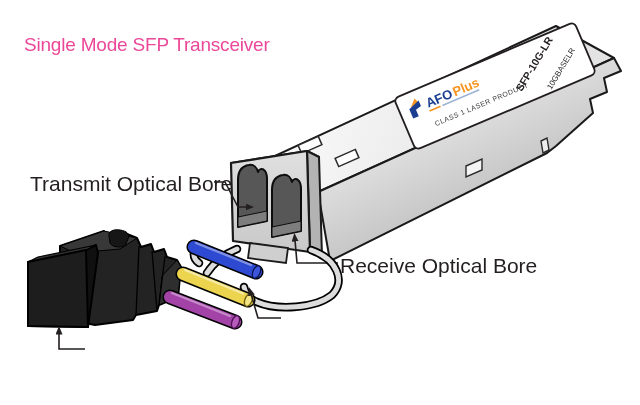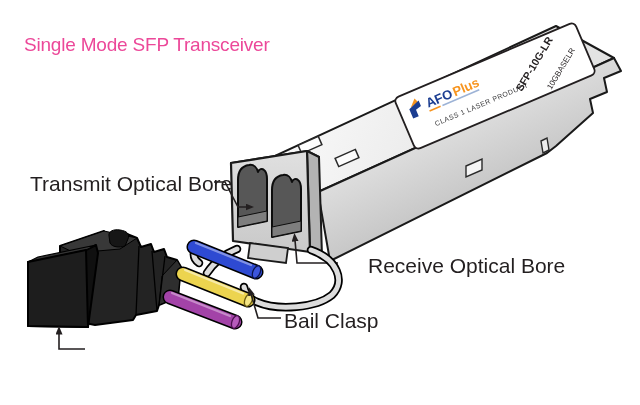--- a/index.html
+++ b/index.html
@@ -10,21 +10,21 @@
   .stage svg{position:absolute;left:0;top:0;}
   .title{
     position:absolute;left:24px;top:34px;
     font-size:19px;font-weight:400;color:#ec4899;letter-spacing:-0.2px;
     white-space:nowrap;margin:0;
   }
   .callout{
     position:absolute;font-size:21px;color:#231f20;white-space:nowrap;
   }
   #lbl-transmit{left:30px;top:172px;}
-  #lbl-receive{left:340px;top:254px;margin-left:28px;}
+  #lbl-receive{left:340px;top:254px;}
   #lbl-bail{left:284px;top:309px;}
   #lbl-dust{left:88px;top:338px;font-size:17px;}
   text{font-family:"Liberation Sans", sans-serif;}
 </style>
 </head>
 <body>
 
 <div class="stage">
 
   <svg width="640" height="405" viewBox="0 0 640 405">
@@ -152,14 +152,13 @@
     <g fill="none" stroke="#231f20" stroke-width="1.6">
       <path d="M281,318 L258,318 L251,294" marker-end="url(#ah)"></path>
       <path d="M85,349 L59,349 L59,333" marker-end="url(#ah)"></path>
     </g>
   </svg>
 
   <h1 class="title">Single Mode SFP Transceiver</h1>
 
   <div class="callout" id="lbl-transmit">Transmit Optical Bore</div>
   <div class="callout" id="lbl-receive">Receive Optical Bore</div>
-  <div class="callout" id="lbl-bail">Bail Clasp</div>
 </div>
 
 </body></html>

